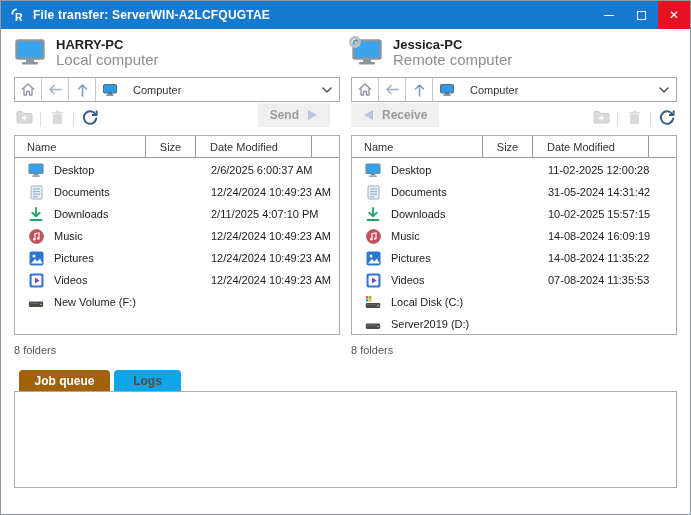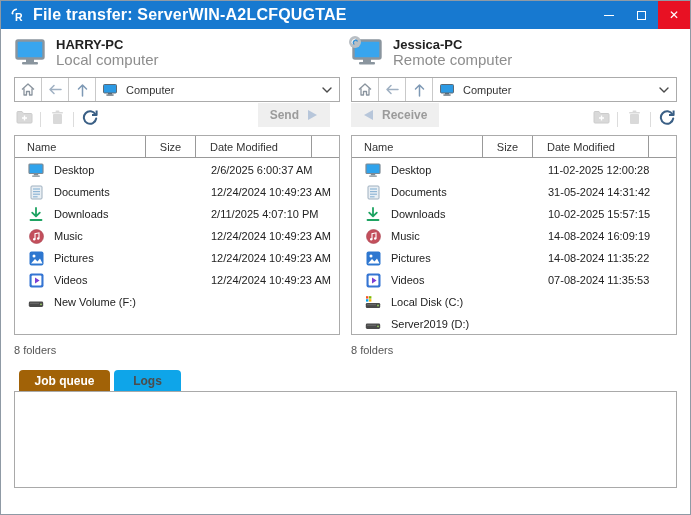--- a/index.html
+++ b/index.html
@@ -3,21 +3,21 @@
 <meta charset="utf-8">
 <style>
   * { box-sizing: border-box; }
   html,body { margin:0; padding:0; background:#e8e8e8; }
   body { font-family:"Liberation Sans", sans-serif; }
   .window { width:691px; height:515px; background:#fff; border:1px solid #8f9aa5; position:relative; overflow:hidden; }
 
   
   .titlebar { height:28px; background:#1779d0; display:flex; align-items:center; color:#fff; }
   .title-icon { margin-left:9px; display:flex; align-items:center; }
-  .title-text { font-size:16px; font-weight:bold; margin-left:7px; letter-spacing:.2px; }
+  .title-text { font-size:12px; font-weight:bold; margin-left:7px; letter-spacing:.2px; }
   .win-controls { margin-left:auto; display:flex; height:100%; }
   .win-btn { width:33px; height:100%; display:flex; align-items:center; justify-content:center; cursor:default; }
   .win-btn.close { width:32px; background:#e81123; }
   .glyph-min { width:10px; height:1px; background:#fff; display:block; }
   .glyph-max { width:9px; height:9px; border:1px solid #fff; display:block; }
   .glyph-close { color:#fff; font-size:12px; line-height:1; }
 
   .content { padding:0 13px; }
   .panels { display:flex; gap:11px; }
   .panel { width:327px; }
@@ -26,21 +26,21 @@
   .comp-header { display:flex; align-items:flex-start; margin-top:8px; height:34px; gap:10px; }
   .comp-icon { position:relative; width:32px; display:flex; justify-content:center; padding-top:2px; }
   .wifi-badge { position:absolute; left:-2px; top:-3px; }
   .comp-meta { display:flex; flex-direction:column; }
   .comp-name { font-size:13px; font-weight:bold; color:#222; line-height:16px; }
   .comp-sub { font-size:15px; color:#8d8d8d; line-height:13px; }
 
   
   .nav { display:flex; height:25px; border:1px solid #ababab; margin-top:6px; align-items:stretch; background:#fff; }
   .nav-btn { width:27px; display:flex; align-items:center; justify-content:center; border-right:1px solid #c9c9c9; cursor:default; }
-  .path-box { flex:1; display:flex; align-items:center; gap:9px; padding-left:7px; font-size:11px; color:#333; cursor:default; }
+  .path-box { flex:1; display:flex; align-items:center; gap:16px; padding-left:7px; font-size:11px; color:#333; cursor:default; }
   .chevron-btn { width:24px; display:flex; align-items:center; justify-content:center; cursor:default; }
 
   
   .toolbar { display:flex; align-items:flex-end; margin-top:0; height:25px; }
   .tool-btn { width:20px; height:20px; display:flex; align-items:center; justify-content:center; cursor:default; }
   .tb-sep { width:1px; height:15px; background:#dcdcdc; margin:0 6px; }
   .action-btn { background:#efefef; border:0; color:#9b9b9b; font-weight:bold; font-size:12px; font-family:"Liberation Sans",sans-serif; height:24px; padding:0 12px; display:flex; align-items:center; gap:7px; cursor:default; }
   .toolbar.mirror .push { margin-left:auto; }
   .push-r { margin-left:auto; margin-right:10px; }
 

